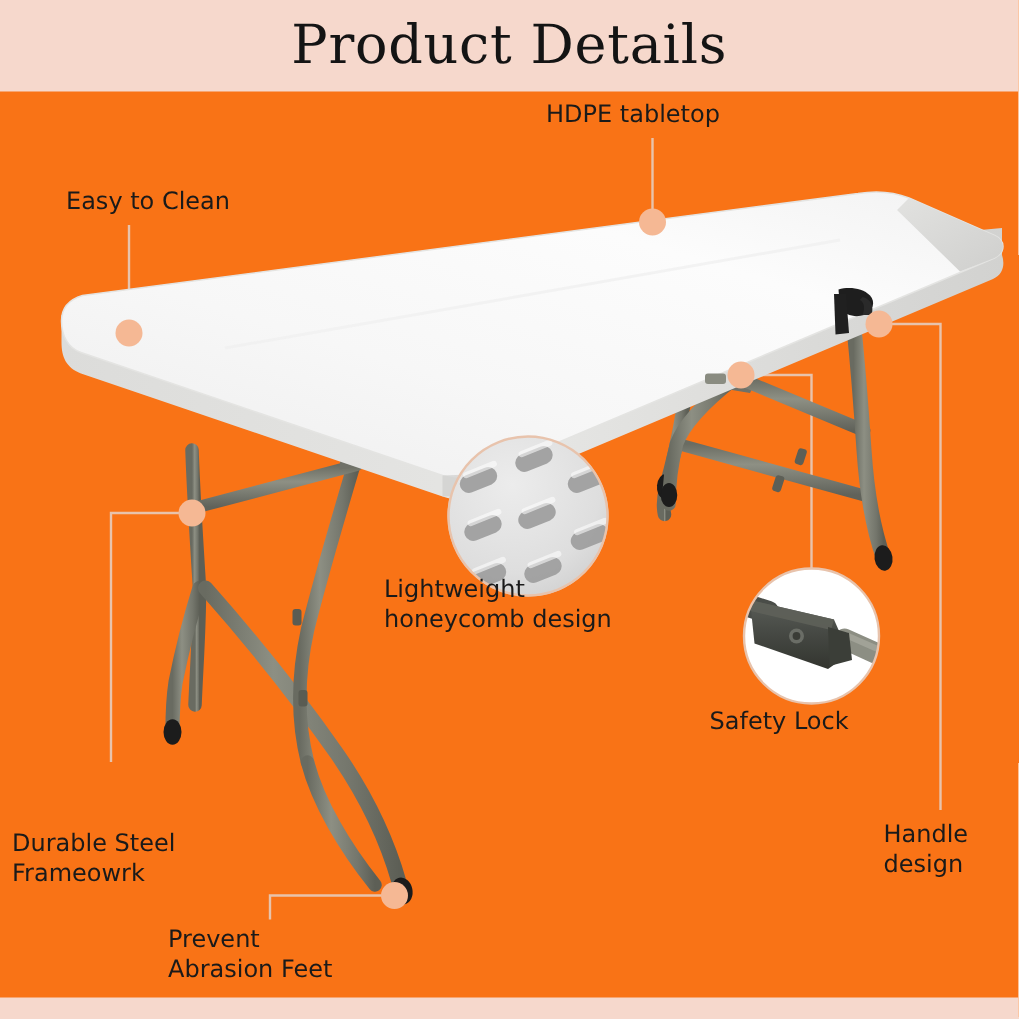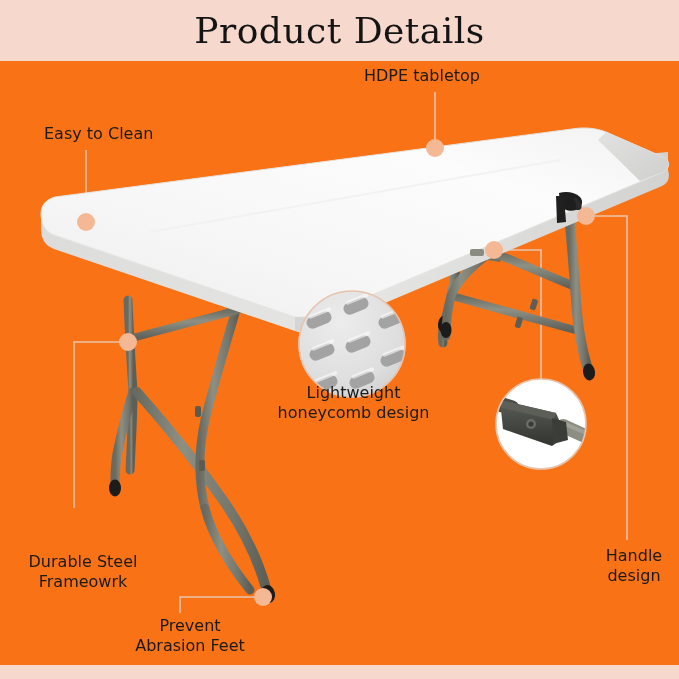--- a/index.html
+++ b/index.html
@@ -24,21 +24,21 @@
   }
   
   #art{position:absolute;left:0;top:0;width:679px;height:679px;}
   
   .lbl{
     position:absolute;
     font-family:"DejaVu Sans","Liberation Sans",sans-serif;
     font-size:16px;color:#1a1a1a;line-height:1.28;
     white-space:pre-line;font-weight:400;
   }
-  .lbl.c{text-align:center;}
+  .lbl.c{}
   .lbl.l{text-align:left;}
   .lbl-hdpe{left:364px;top:66px;}
   .lbl-easy{left:44px;top:124px;}
   .lbl-light{left:256px;top:383px;width:195px;}
   .lbl-safety{left:473px;top:471px;width:130px;}
   .lbl-steel{left:8px;top:511px;width:150px;margin-top:41px;}
   .lbl-feet{left:112px;top:616px;width:156px;}
   .lbl-handle{left:589px;top:546px;width:90px;}
 </style>
 </head>
@@ -250,20 +250,21 @@
       <circle cx="494" cy="250" r="9" fill="#f5b894"></circle>
       <circle cx="128" cy="342" r="9" fill="#f5b894"></circle>
       <circle cx="263" cy="597" r="9" fill="#f5b894"></circle>
     </g>
   </svg>
 
   <div class="lbl l lbl-hdpe">HDPE tabletop</div>
   <div class="lbl l lbl-easy">Easy to Clean</div>
   <div class="lbl c lbl-light">Lightweight
 honeycomb design</div>
+  <div class="lbl c lbl-safety">Safety Lock</div>
   <div class="lbl c lbl-steel">Durable Steel
 Frameowrk</div>
   <div class="lbl c lbl-feet">Prevent
 Abrasion Feet</div>
   <div class="lbl c lbl-handle">Handle
 design</div>
 
 </div>
 
 </body></html>

